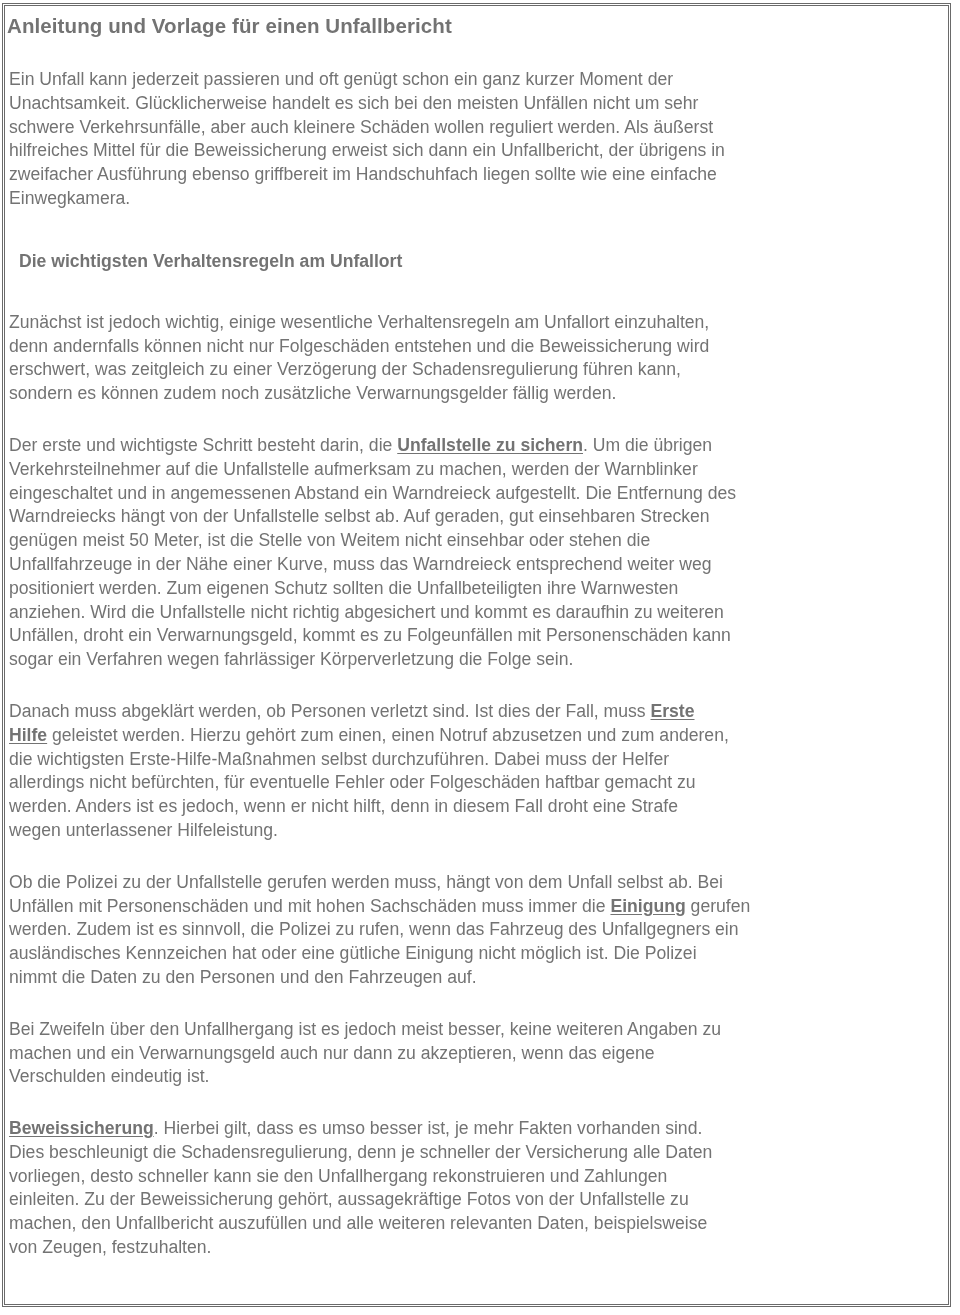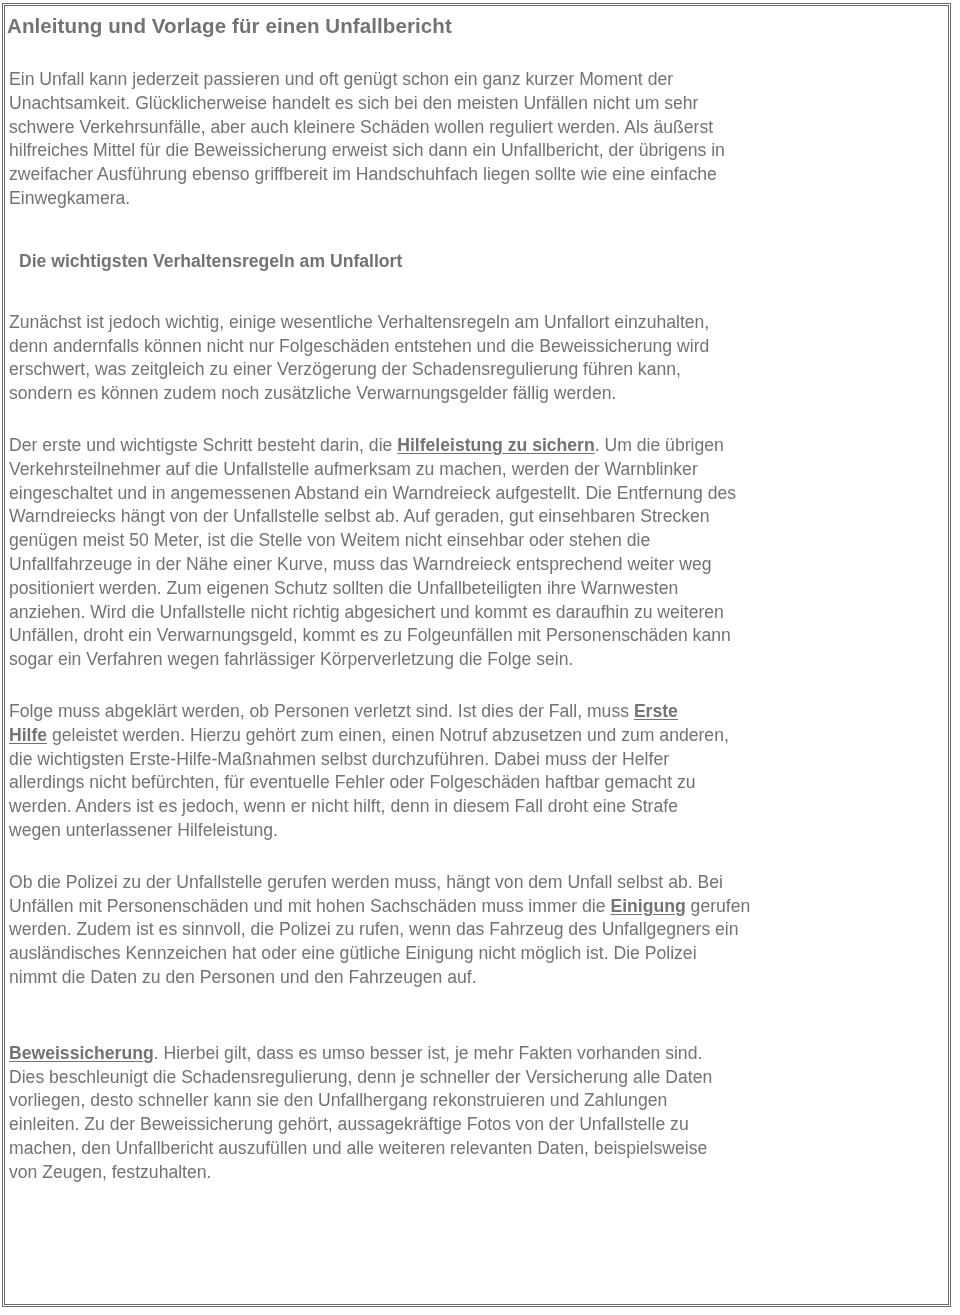--- a/index.html
+++ b/index.html
@@ -77,46 +77,49 @@
 
     <h2>Die wichtigsten Verhaltensregeln am Unfallort</h2>
     <div class="gap"></div>
 
     <p>Zunächst ist jedoch wichtig, einige wesentliche Verhaltensregeln am Unfallort einzuhalten,
 denn andernfalls können nicht nur Folgeschäden entstehen und die Beweissicherung wird
 erschwert, was zeitgleich zu einer Verzögerung der Schadensregulierung führen kann,
 sondern es können zudem noch zusätzliche Verwarnungsgelder fällig werden.</p>
     <div class="gap"></div>
 
-    <p><span>Der erste und wichtigste Schritt besteht darin, die </span><span class="kw">Hilfeleistung zu sichern</span><span>. Um die übrigen
+    <p><span>Der erste und wichtigste Schritt besteht darin, die </span><span class="kw">Unfallstelle zu sichern</span><span>. Um die übrigen
 Verkehrsteilnehmer auf die Unfallstelle aufmerksam zu machen, werden der Warnblinker
 eingeschaltet und in angemessenen Abstand ein Warndreieck aufgestellt. Die Entfernung des
 Warndreiecks hängt von der Unfallstelle selbst ab. Auf geraden, gut einsehbaren Strecken
 genügen meist 50 Meter, ist die Stelle von Weitem nicht einsehbar oder stehen die
 Unfallfahrzeuge in der Nähe einer Kurve, muss das Warndreieck entsprechend weiter weg
 positioniert werden. Zum eigenen Schutz sollten die Unfallbeteiligten ihre Warnwesten
 anziehen. Wird die Unfallstelle nicht richtig abgesichert und kommt es daraufhin zu weiteren
 Unfällen, droht ein Verwarnungsgeld, kommt es zu Folgeunfällen mit Personenschäden kann
 sogar ein Verfahren wegen fahrlässiger Körperverletzung die Folge sein.</span></p>
     <div class="gap"></div>
 
-    <p><span>Folge muss abgeklärt werden, ob Personen verletzt sind. Ist dies der Fall, muss </span><span class="kw"><span>Erste</span><br><span>Hilfe</span></span><span> geleistet werden. Hierzu gehört zum einen, einen Notruf abzusetzen und zum anderen,
+    <p><span>Danach muss abgeklärt werden, ob Personen verletzt sind. Ist dies der Fall, muss </span><span class="kw"><span>Erste</span><br><span>Hilfe</span></span><span> geleistet werden. Hierzu gehört zum einen, einen Notruf abzusetzen und zum anderen,
 die wichtigsten Erste-Hilfe-Maßnahmen selbst durchzuführen. Dabei muss der Helfer
 allerdings nicht befürchten, für eventuelle Fehler oder Folgeschäden haftbar gemacht zu
 werden. Anders ist es jedoch, wenn er nicht hilft, denn in diesem Fall droht eine Strafe
 wegen unterlassener Hilfeleistung.</span></p>
     <div class="gap"></div>
 
     <p><span>Ob die Polizei zu der Unfallstelle gerufen werden muss, hängt von dem Unfall selbst ab. Bei
 Unfällen mit Personenschäden und mit hohen Sachschäden muss immer die </span><span class="kw">Einigung</span><span> gerufen
 werden. Zudem ist es sinnvoll, die Polizei zu rufen, wenn das Fahrzeug des Unfallgegners ein
 ausländisches Kennzeichen hat oder eine gütliche Einigung nicht möglich ist. Die Polizei
 nimmt die Daten zu den Personen und den Fahrzeugen auf.</span></p>
     <div class="gap"></div>
 
+    <p>Bei Zweifeln über den Unfallhergang ist es jedoch meist besser, keine weiteren Angaben zu
+machen und ein Verwarnungsgeld auch nur dann zu akzeptieren, wenn das eigene
+Verschulden eindeutig ist.</p>
     <div class="gap"></div>
 
     <p><span class="kw">Beweissicherung</span><span>. Hierbei gilt, dass es umso besser ist, je mehr Fakten vorhanden sind.
 Dies beschleunigt die Schadensregulierung, denn je schneller der Versicherung alle Daten
 vorliegen, desto schneller kann sie den Unfallhergang rekonstruieren und Zahlungen
 einleiten. Zu der Beweissicherung gehört, aussagekräftige Fotos von der Unfallstelle zu
 machen, den Unfallbericht auszufüllen und alle weiteren relevanten Daten, beispielsweise
 von Zeugen, festzuhalten.</span></p>
 
   </div>

